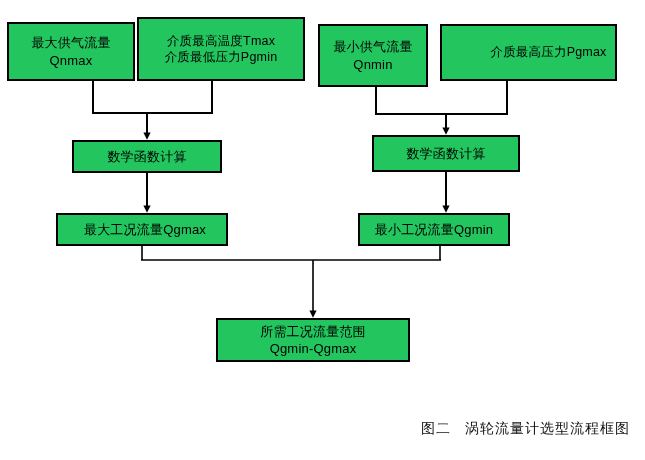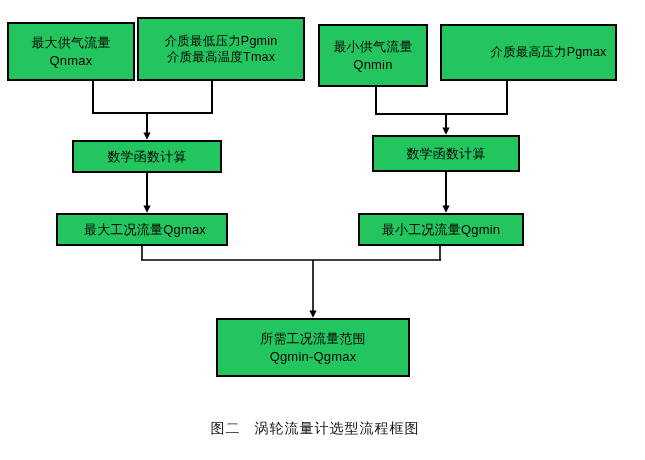--- a/index.html
+++ b/index.html
@@ -40,21 +40,21 @@
     font-size: 13px;
     letter-spacing: 0.2px;
   }
   .node-line.compact {
     font-size: 12.5px;
   }
   .caption {
     position: absolute;
     left: 0;
     width: 630px;
-    text-align: center;
+    text-align: right;
     font-size: 14px;
     letter-spacing: 1px;
     color: #111111;
   }
   .caption .cap-label { margin-right: 14px; }
   svg.connectors {
     position: absolute;
     left: 0;
     top: 0;
     width: 645px;
@@ -103,22 +103,22 @@
       <path d="M 313,260 L 313,314" stroke="#000" stroke-width="1.6" fill="none" marker-end="url(#arrowhead)"></path>
     </g>
   </svg>
 
   <div class="node-box" style="left:7px; top:22px; width:128px; height:59px;">
     <span class="node-line">最大供气流量</span>
     <span class="node-line">Qnmax</span>
   </div>
 
   <div class="node-box" style="left:137px; top:17px; width:168px; height:64px;">
+    <span class="node-line compact">介质最高温度Tmax</span>
     <span class="node-line compact">介质最低压力Pgmin</span>
-    <span class="node-line compact">介质最高温度Tmax</span>
   </div>
 
   <div class="node-box" style="left:318px; top:24px; width:110px; height:63px;">
     <span class="node-line">最小供气流量</span>
     <span class="node-line">Qnmin</span>
   </div>
 
   <div class="node-box" style="left:440px; top:24px; width:177px; height:57px;padding-left:40px;">
     <span class="node-line compact">介质最高压力Pgmax</span>
   </div>
@@ -128,25 +128,25 @@
   </div>
 
   <div class="node-box" style="left:372px; top:135px; width:148px; height:37px;">
     <span class="node-line">数学函数计算</span>
   </div>
 
   <div class="node-box" style="left:56px; top:213px; width:172px; height:33px;padding-left:6px;">
     <span class="node-line">最大工况流量Qgmax</span>
   </div>
 
-  <div class="node-box" style="left:358px; top:213px; width:166px; height:33px;">
+  <div class="node-box" style="left:358px; top:213px; width:152px; height:33px;">
     <span class="node-line">最小工况流量Qgmin</span>
   </div>
 
-  <div class="node-box" style="left:216px; top:318px; width:194px; height:59px;">
+  <div class="node-box" style="left:216px; top:318px; width:194px; height:44px;">
     <span class="node-line">所需工况流量范围</span>
     <span class="node-line">Qgmin-Qgmax</span>
   </div>
 
   <div class="caption" style="top:420px;">
     <span class="cap-label">图二</span><span>涡轮流量计选型流程框图</span>
   </div>
 
 </div>
 

